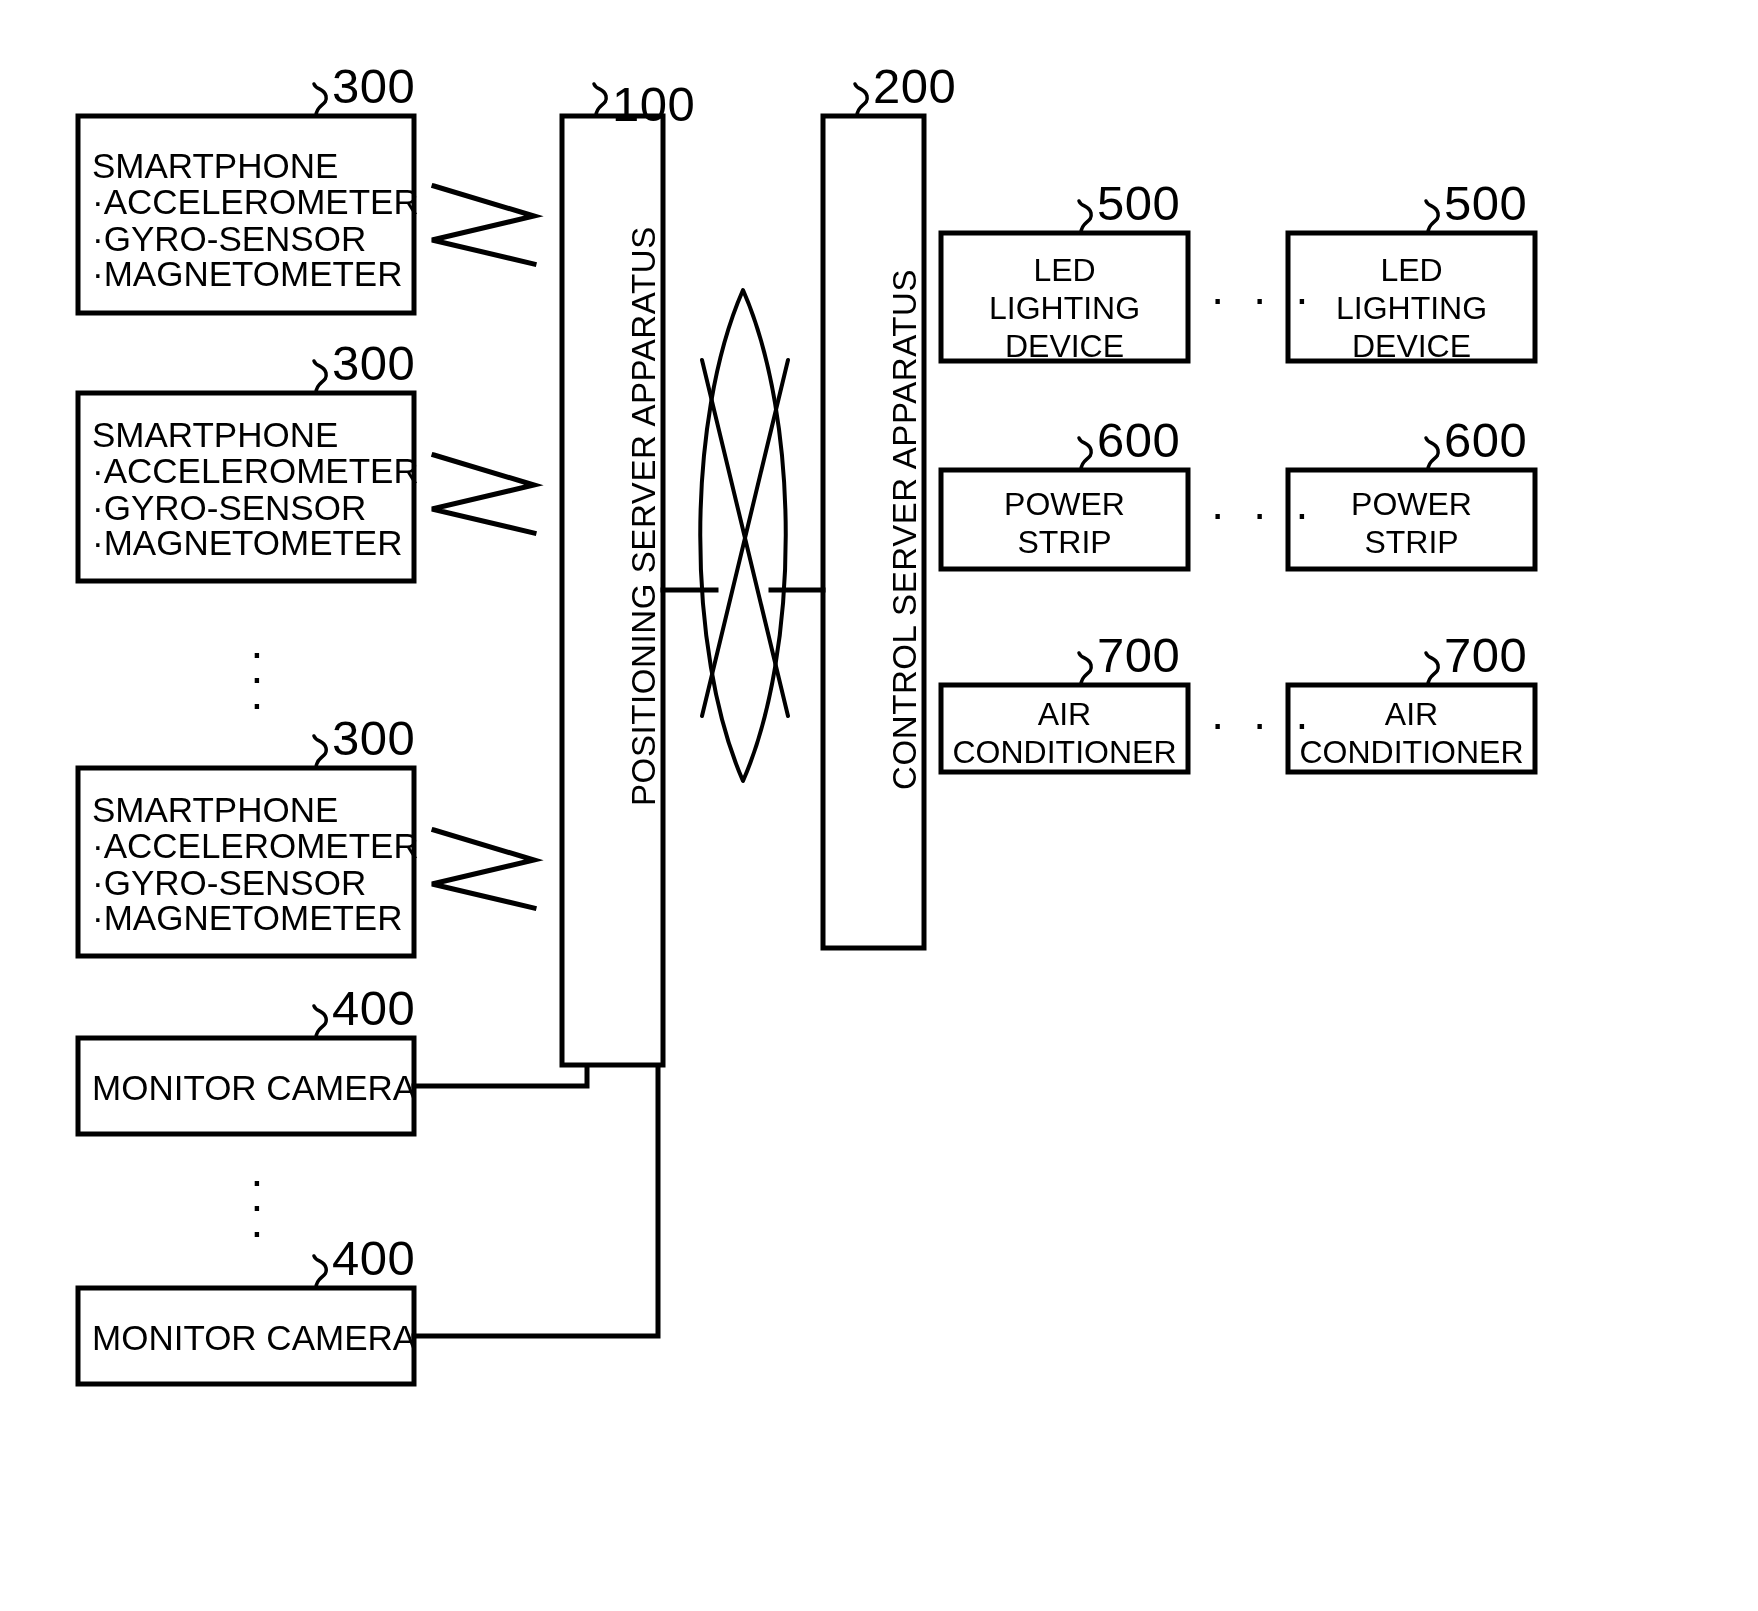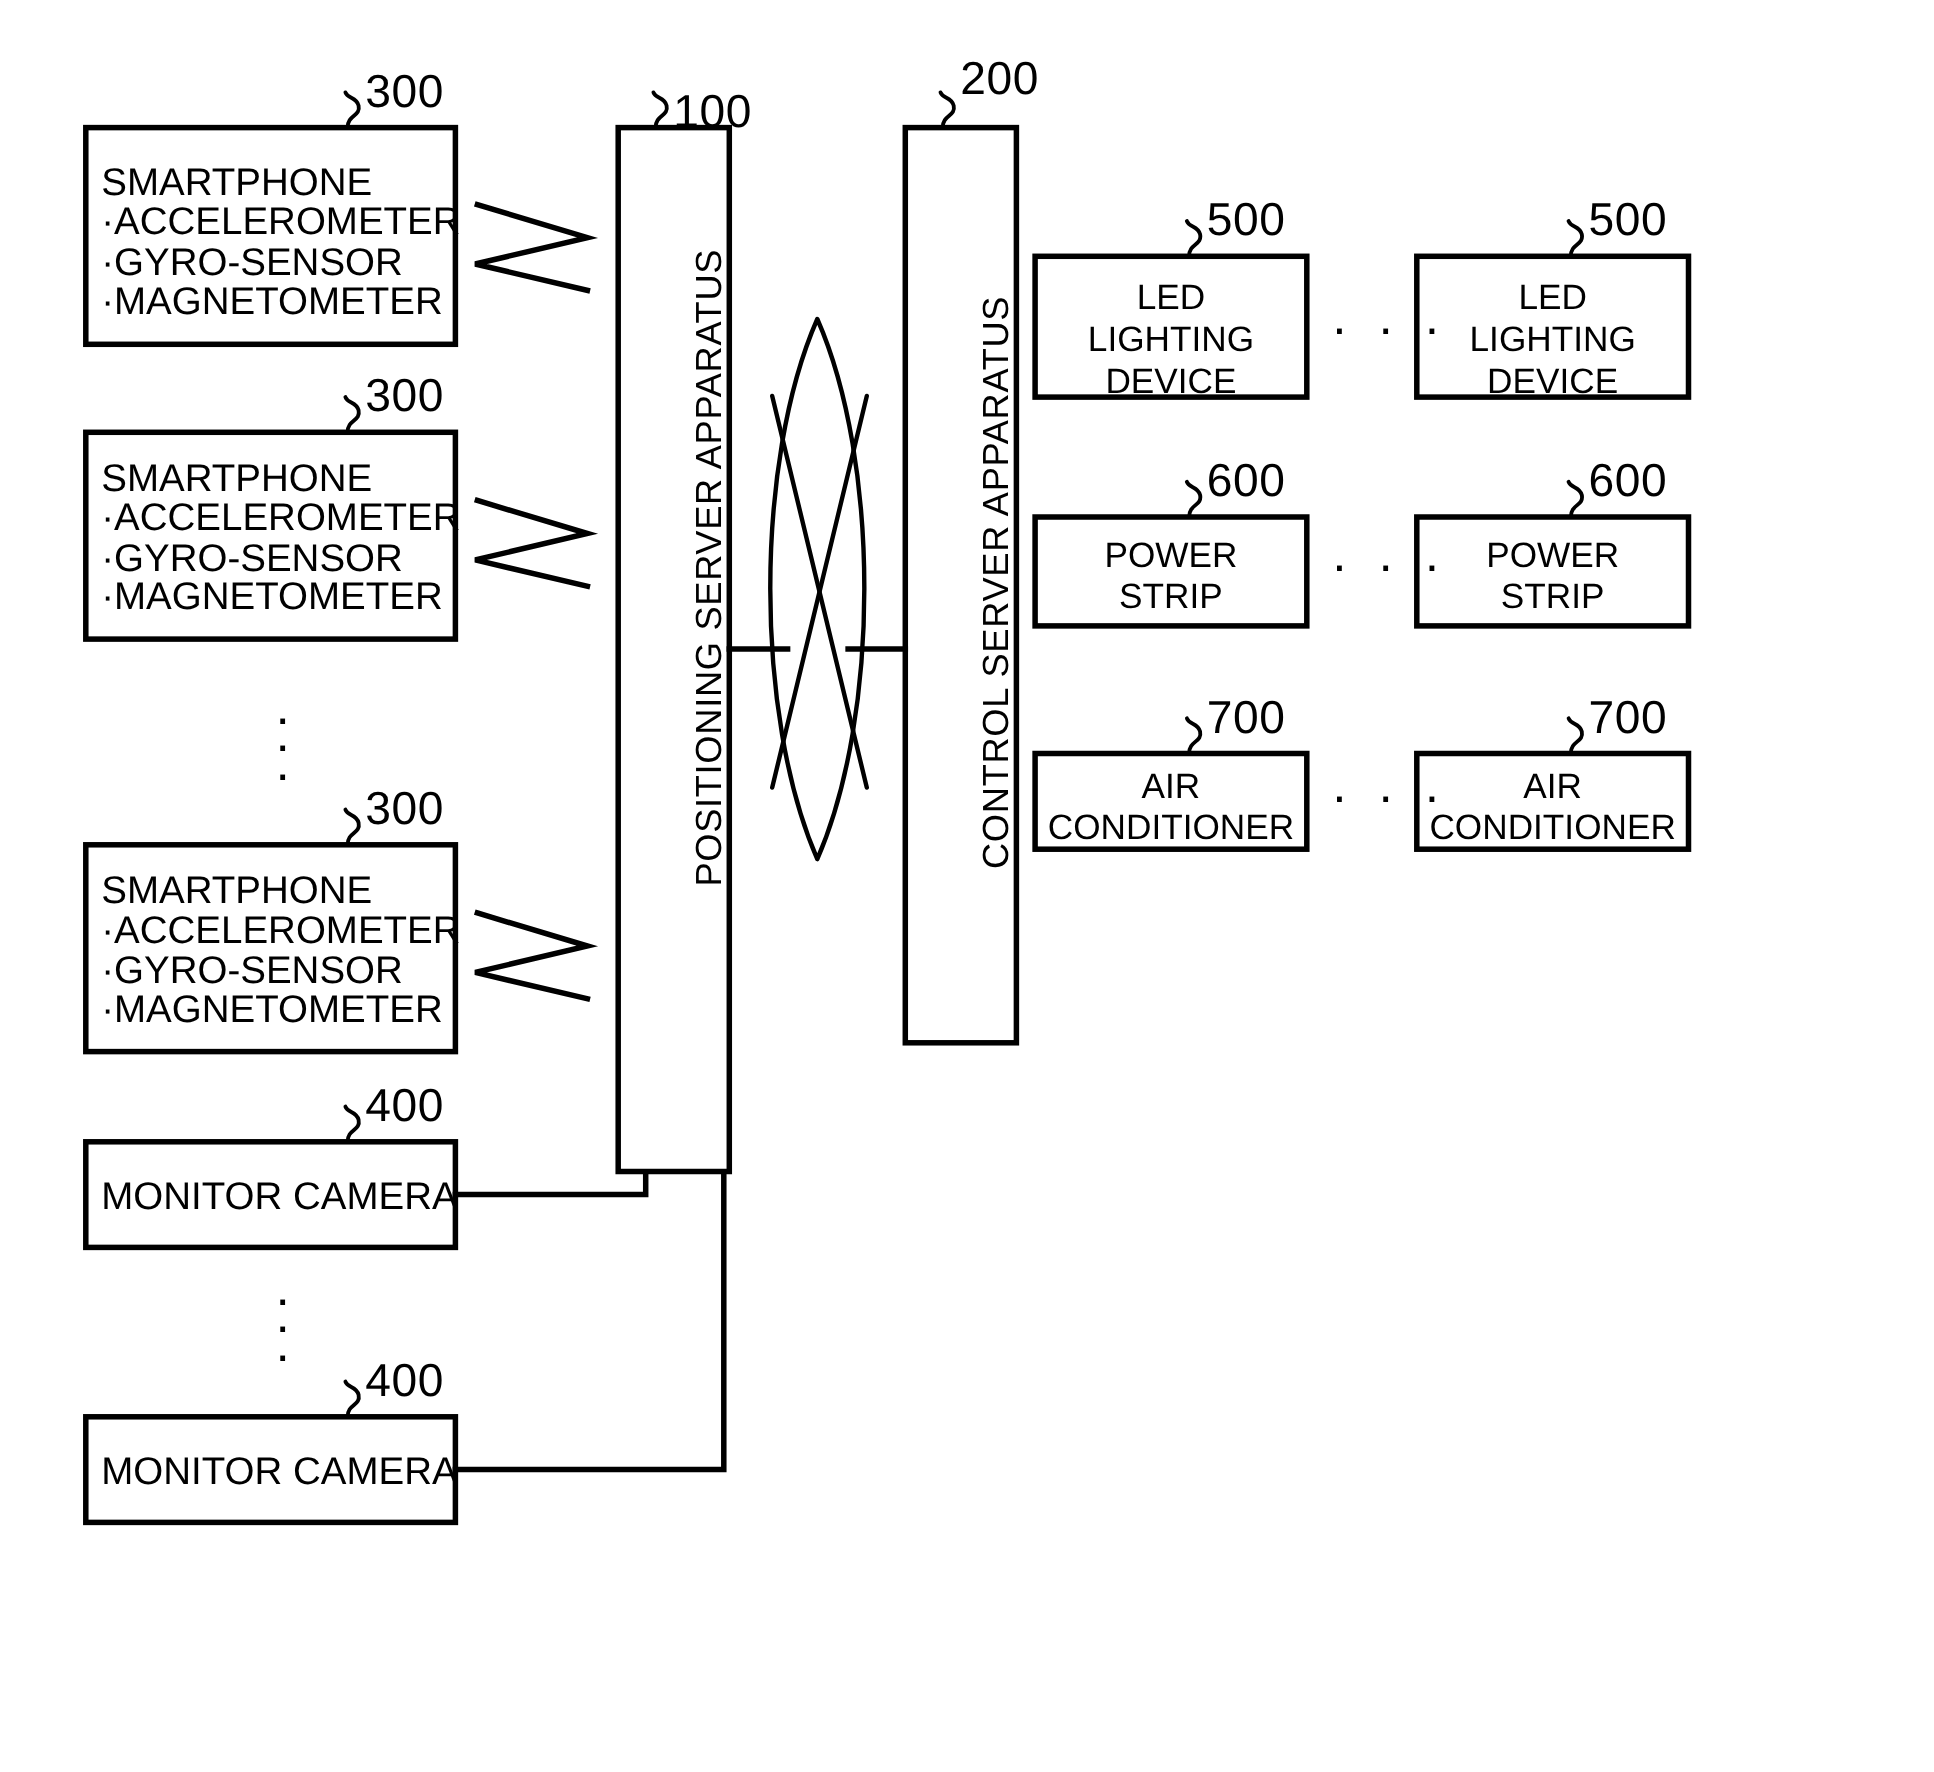--- a/index.html
+++ b/index.html
@@ -52,21 +52,21 @@
   }
   
   .lbl {
     position: absolute;
     color: #000000;
     font-family: "Liberation Sans", sans-serif;
     white-space: pre;
     line-height: 1.0;
   }
   .ref-num {
-    font-size: 42px;
+    font-size: 49px;
     letter-spacing: 0.5px;
   }
   .box-text {
     font-size: 35px;
     line-height: 1.12;
   }
   .box-text-c {
     font-size: 32px;
     line-height: 1.18;
     text-align: center;
@@ -149,21 +149,21 @@
     <path class="stroke-lead" d="M 1081 685 C 1081 673 1093 675 1091 665 C 1089 657 1081 659 1079 653"></path>
     <path class="stroke-lead" d="M 1428 685 C 1428 673 1440 675 1438 665 C 1436 657 1428 659 1426 653"></path>
 
   </svg>
 
   <div class="lbl ref-num" style="left:332px; top:62px;">300</div>
   <div class="lbl ref-num" style="left:332px; top:339px;">300</div>
   <div class="lbl ref-num" style="left:332px; top:714px;">300</div>
 
   <div class="lbl ref-num" style="left:612px; top:80px;">100</div>
-  <div class="lbl ref-num" style="left:873px; top:50px;">200</div>
+  <div class="lbl ref-num" style="left:873px; top:62px;">200</div>
 
   <div class="lbl ref-num" style="left:332px; top:984px;">400</div>
   <div class="lbl ref-num" style="left:332px; top:1234px;">400</div>
 
   <div class="lbl ref-num" style="left:1097px; top:179px;">500</div>
   <div class="lbl ref-num" style="left:1444px; top:179px;">500</div>
 
   <div class="lbl ref-num" style="left:1097px; top:416px;">600</div>
   <div class="lbl ref-num" style="left:1444px; top:416px;">600</div>
 

